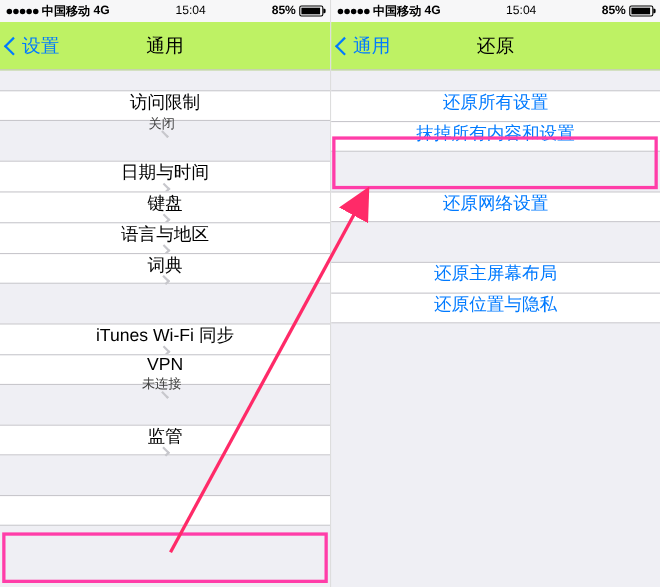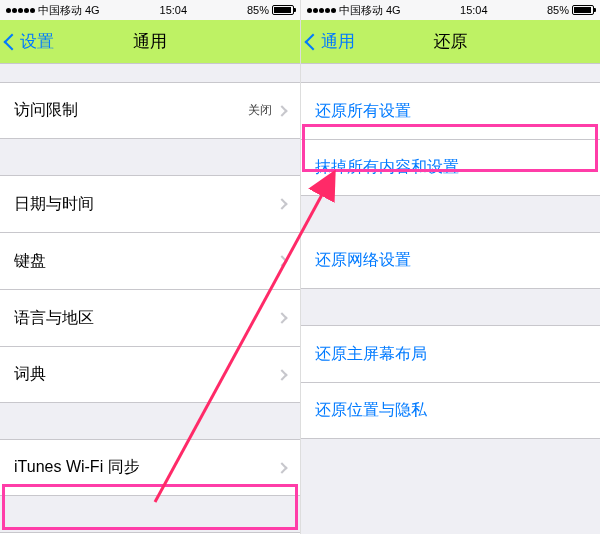--- a/index.html
+++ b/index.html
@@ -27,21 +27,21 @@
   .statusbar {
     height: 20px;
     background: #f7f7f8;
     display: flex;
     align-items: center;
     justify-content: space-between;
     padding: 0 6px;
     font-size: 11px;
     color: #000;
   }
-  .status-left, .status-right { display: flex; align-items: center; gap: 3px; }
+  .status-left, .status-right { display: flex; align-items: center; gap: 3px; font-weight: bold; }
   .dots { display: flex; gap: 1px; }
   .dots span {
     width: 5px; height: 5px; border-radius: 50%;
     background: #000;
   }
   .battery {
     display: inline-block;
     width: 22px; height: 10px;
     border: 1px solid #000;
     border-radius: 2px;
@@ -88,28 +88,29 @@
     width: 12px; height: 12px;
     border-left: 2.5px solid #007aff;
     border-bottom: 2.5px solid #007aff;
     transform: rotate(45deg);
     margin-right: 2px;
   }
   .group { margin-top: 36px; }
   .group.first { margin-top: 18px; }
   .row {
     background: #fff;
-    height: 57px;
+    height: 28px;
     display: flex;
     align-items: center;
     padding: 0 14px;
     font-size: 16px;
     color: #000;
     border-top: 1px solid #c8c7cc;
     position: relative;
+    flex-direction: column;
   }
   .row:last-child { border-bottom: 1px solid #c8c7cc; }
   .row .label { flex: 1; }
   .row .value {
     color: #404040;
     font-size: 12px;
     margin-right: 6px;
   }
   .row .chevron {
     width: 8px; height: 8px;
@@ -189,20 +190,25 @@
       </div>
       <div class="row">
         <span class="label">词典</span>
         <span class="chevron"></span>
       </div>
     </div>
 
     <div class="group">
       <div class="row">
         <span class="label">iTunes Wi-Fi 同步</span>
+        <span class="chevron"></span>
+      </div>
+      <div class="row">
+        <span class="label">VPN</span>
+        <span class="value">未连接</span>
         <span class="chevron"></span>
       </div>
     </div>
 
     <div class="group">
       <div class="row">
         <span class="label">监管</span>
         <span class="chevron"></span>
       </div>
     </div>

